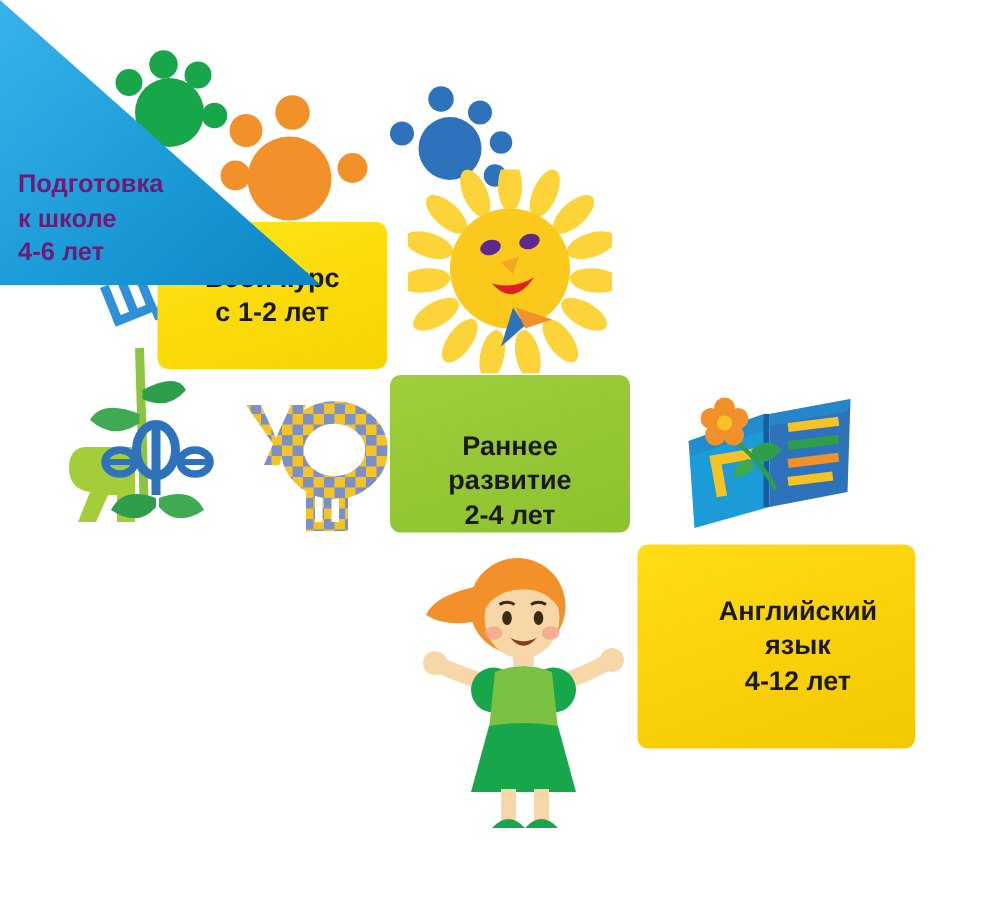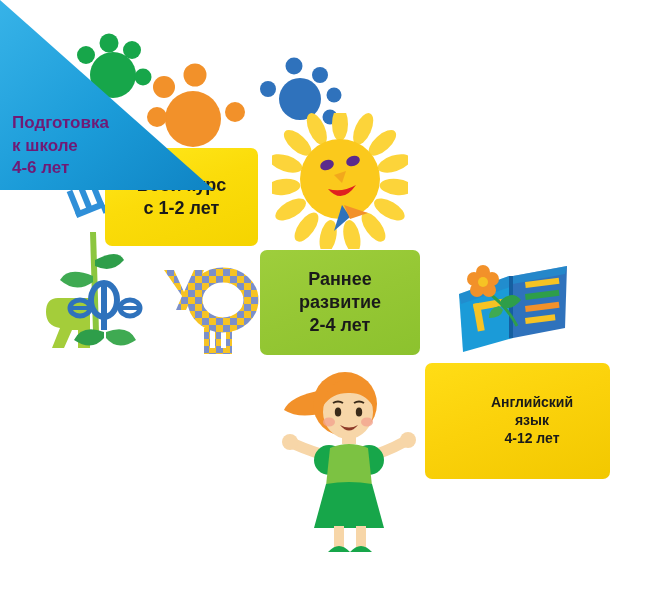--- a/index.html
+++ b/index.html
@@ -35,25 +35,26 @@
 
   #card-baby {
     left: 105px; top: 148px; width: 153px; height: 98px;
     background: linear-gradient(160deg, #ffe81c 0%, #fbdc0a 45%, #f5d400 100%);
     font-size: 18px;
   }
   #card-early {
     left: 260px; top: 250px; width: 160px; height: 105px;
     background: linear-gradient(160deg, #9ece3c 0%, #95c734 50%, #8cc22e 100%);
     font-size: 18px;
+    align-items: flex-end;
   }
   #card-english {
-    left: 425px; top: 363px; width: 185px; height: 116px;
+    left: 425px; top: 363px; width: 185px; height: 136px;
     background: linear-gradient(160deg, #ffdd16 0%, #fbd20b 45%, #f2c800 100%);
-    font-size: 14px;
+    font-size: 18px;
     padding-left: 29px;
   }
 
   
   #card-school {
     left: 422px; top: 56px; width: 214px; height: 190px;
   }
   #card-school .tri-shape {
     position: absolute; inset: 0;
   }

